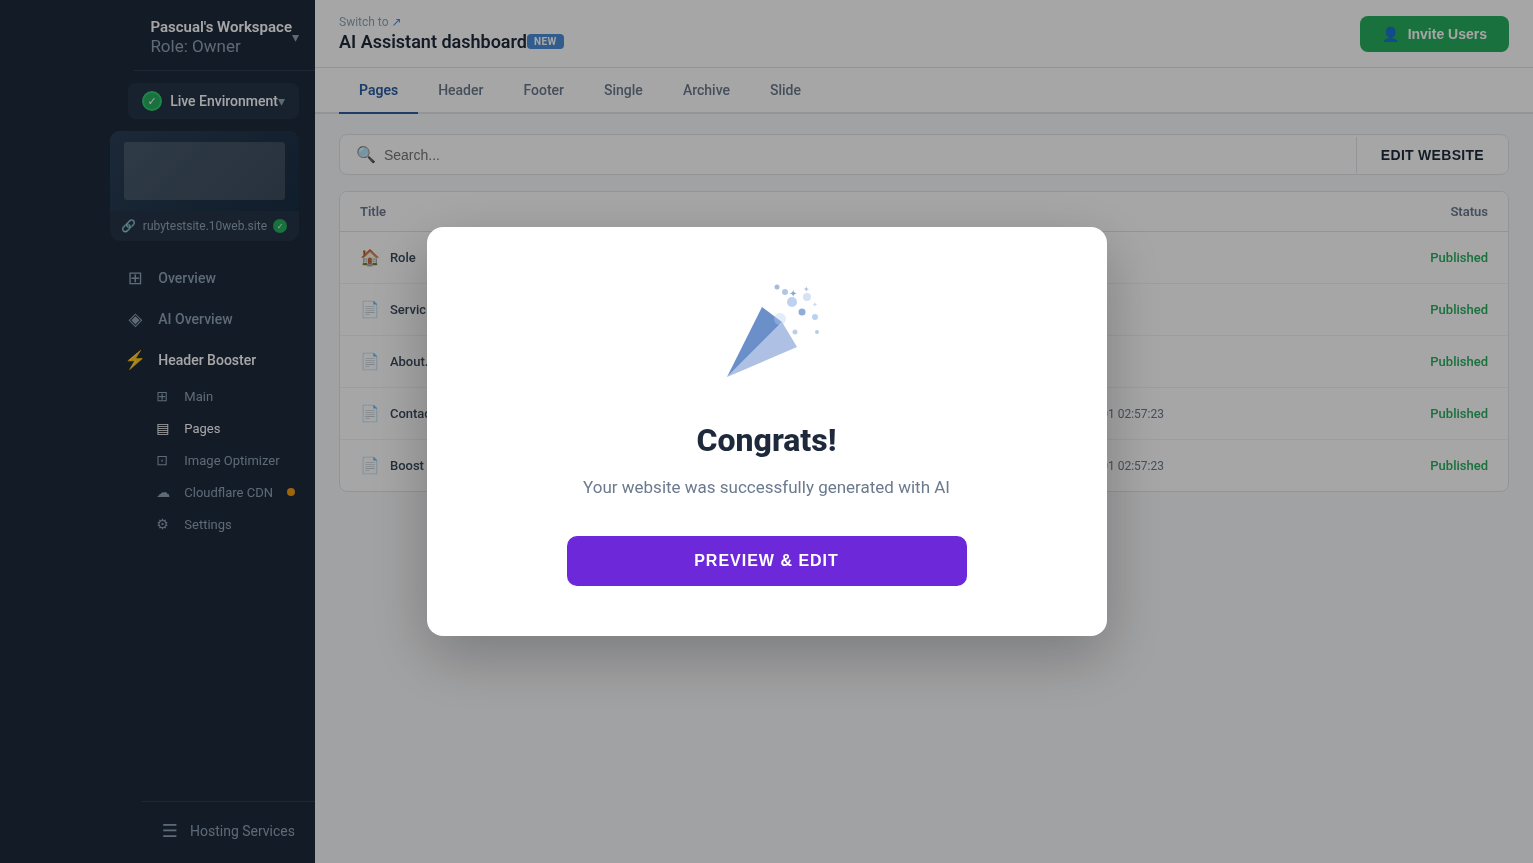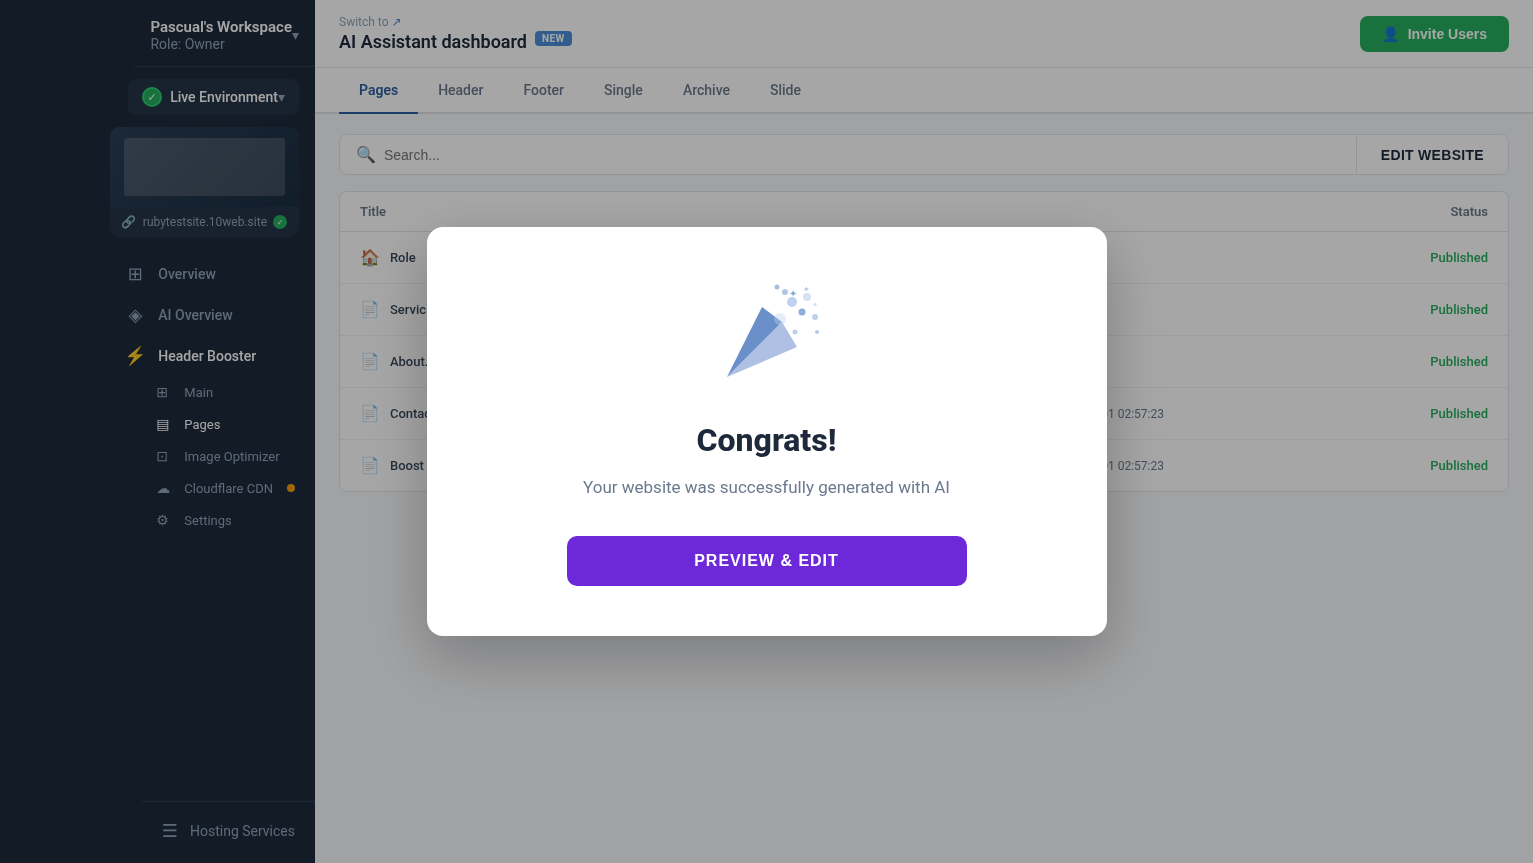--- a/index.html
+++ b/index.html
@@ -25,21 +25,21 @@
       display: flex;
       align-items: center;
       justify-content: space-between;
     }
     .workspace-name {
       font-size: 15px;
       font-weight: 600;
       color: #fff;
     }
     .workspace-role {
-      font-size: 14px;
+      font-size: 17px;
       color: #8fa3b8;
     }
     .chevron-down {
       color: #8fa3b8;
       font-size: 14px;
     }
     .env-selector {
       margin: 12px 16px;
       background: #253548;
       border-radius: 8px;
@@ -230,22 +230,22 @@
     .switch-to {
       font-size: 12px;
       color: #8fa3b8;
     }
     .switch-to a {
       color: #4a90d9;
       text-decoration: none;
     }
     .ai-dash-row {
       display: flex;
-      align-items: flex-start;
-      gap: 8px;
+      align-items: center;
+      gap: 0;
       margin-top: 2px;
     }
     .ai-dash-title {
       font-size: 18px;
       font-weight: 600;
       color: #1e2a3b;
     }
     .new-badge {
       background: #4a90d9;
       color: #fff;

